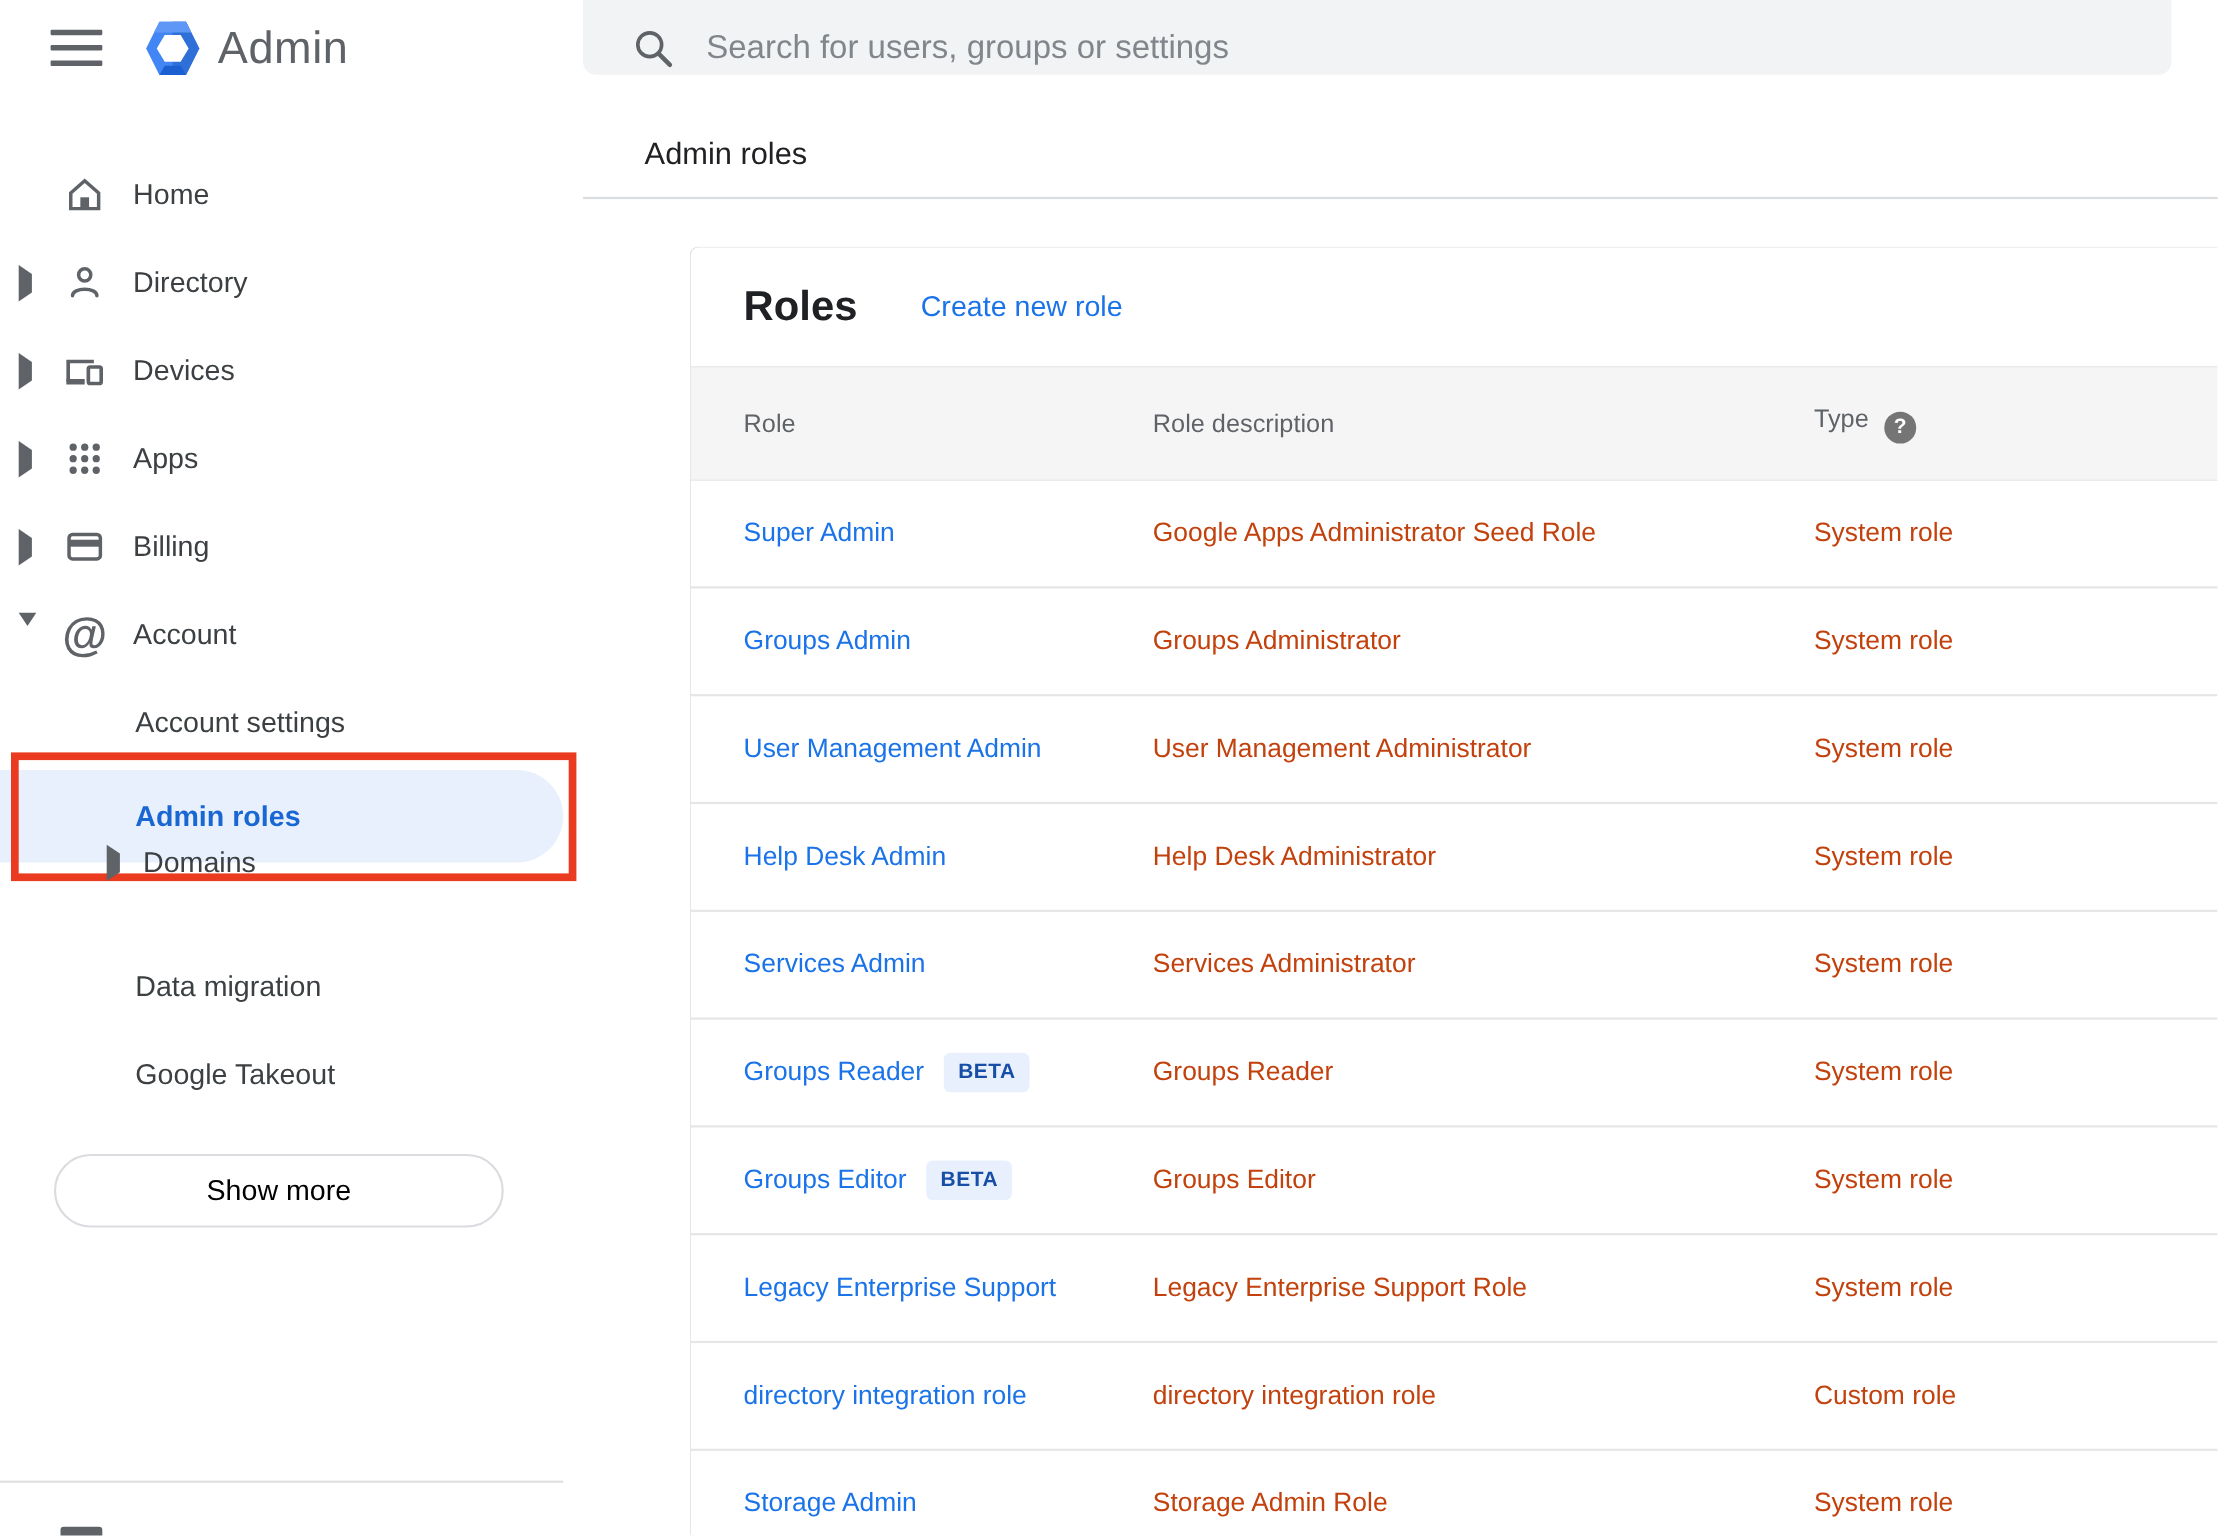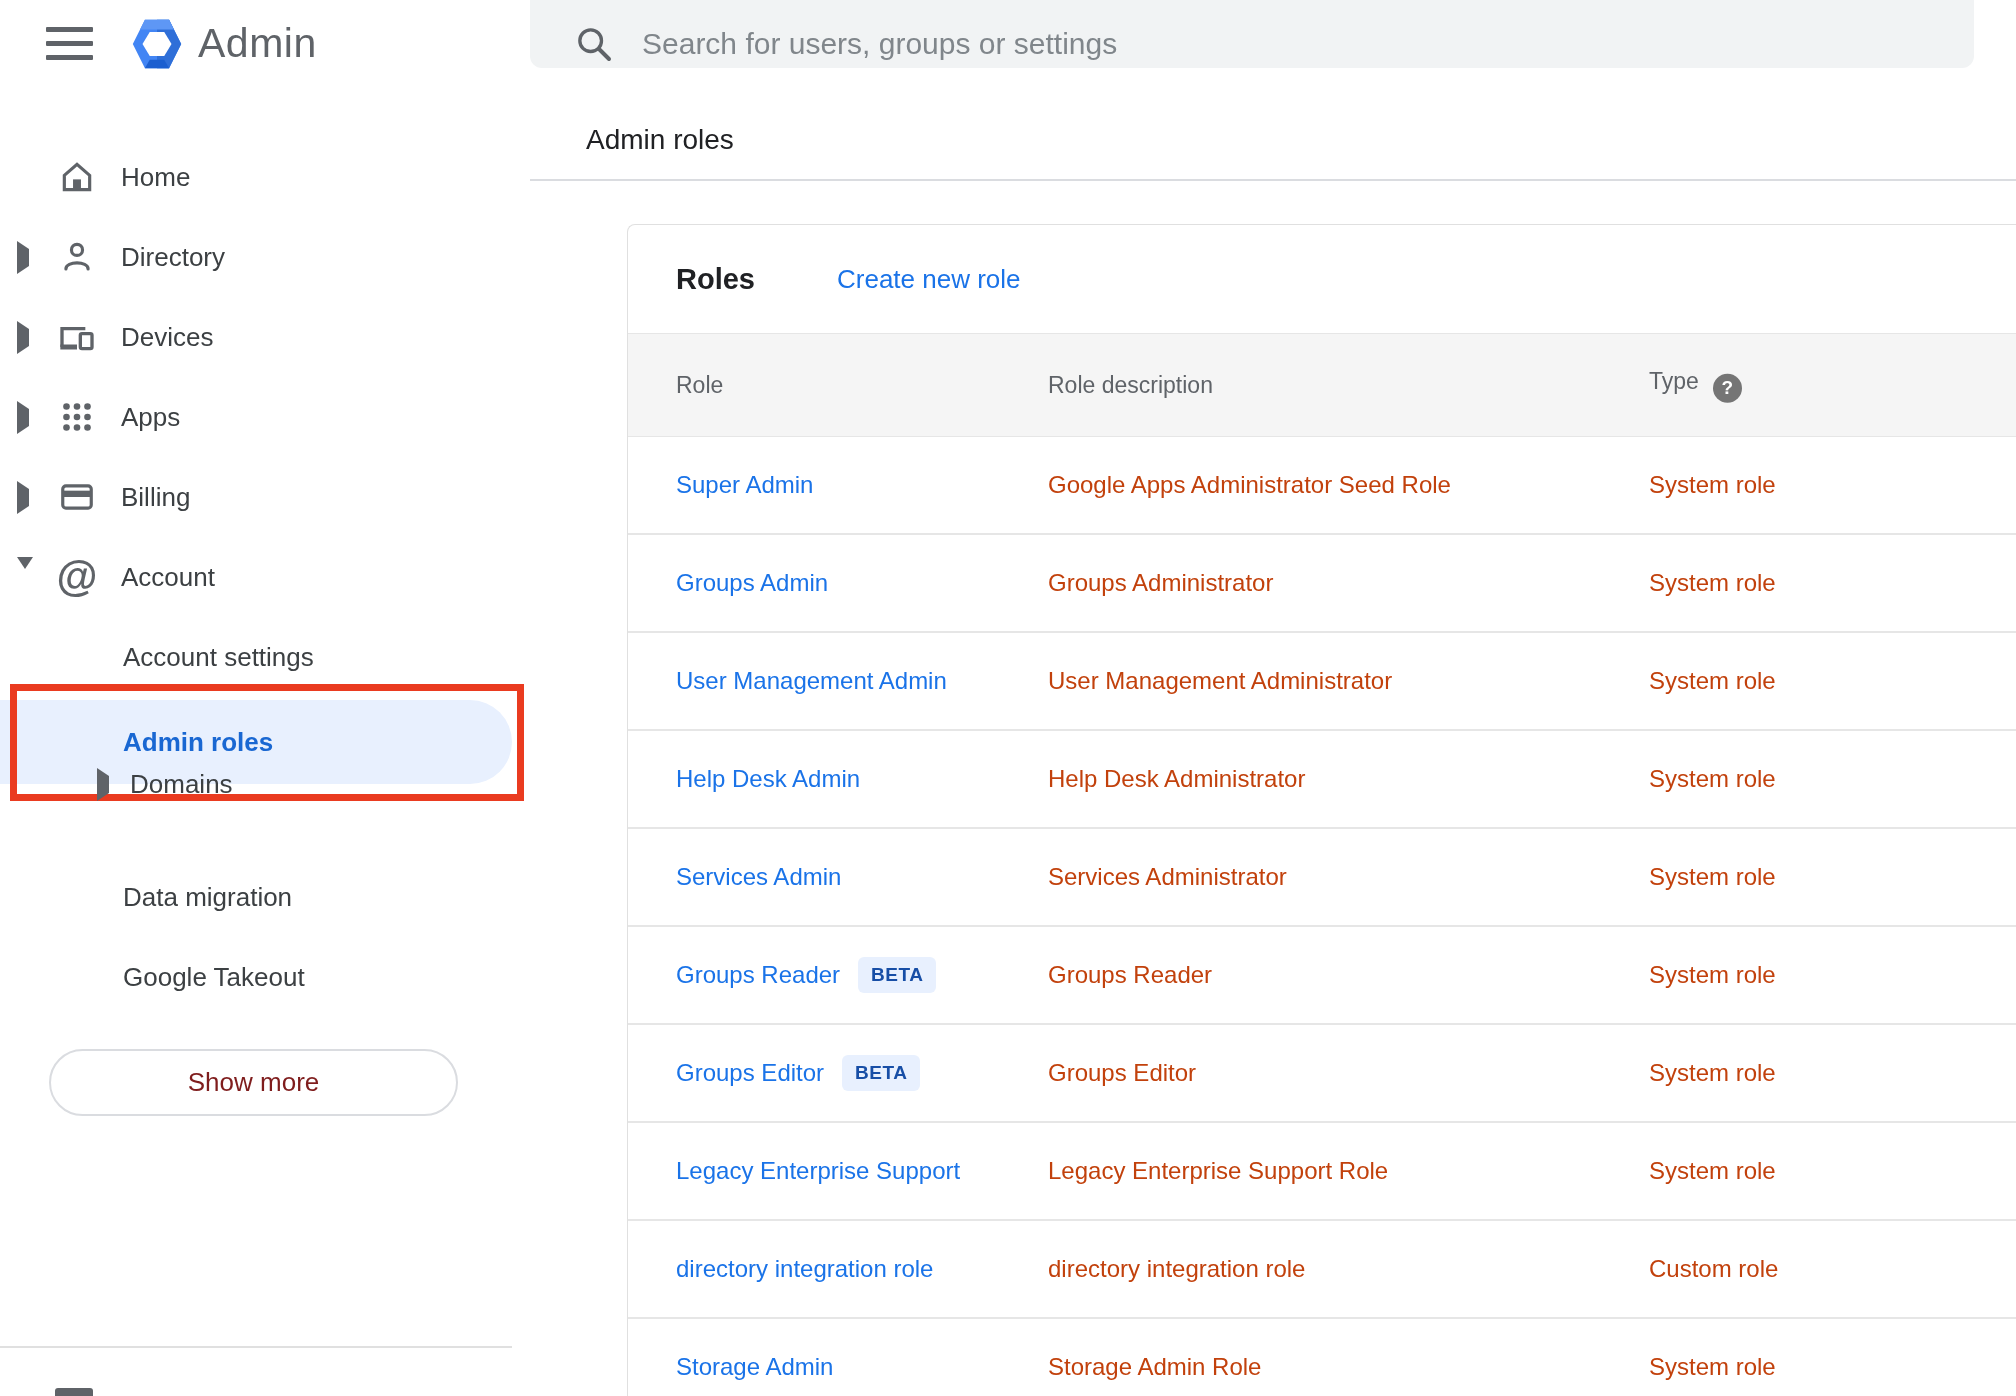--- a/index.html
+++ b/index.html
@@ -27,21 +27,21 @@
   .selected-pill { position:absolute; left:0; top:700px; width:512px; height:84px;
                    background:#e8f0fe; border-radius:0 42px 42px 0; cursor:pointer; }
   .selected-pill .nav-label { color:#1967d2; font-weight:bold; }
 
   .annotation-box { position:absolute; left:10px; top:684px; width:514px; height:117px;
                     border:7px solid #ea3b20; background:transparent; pointer-events:none; }
 
   .show-more { position:absolute; left:49px; top:1049px; width:409px; height:67px;
                border:2px solid #dadce0; border-radius:34px; background:#fff;
                display:flex; align-items:center; justify-content:center;
-               font-size:26px; font-weight:500; color:#7f1d1d; cursor:pointer; }
+               font-size:26px; font-weight:500; color:#000000; cursor:pointer; }
 
   .sidebar-bottom-divider { position:absolute; left:0; top:1346px; width:512px; height:2px; background:#e0e0e0; }
   .cut-icon { position:absolute; left:55px; top:1388px; width:38px; height:8px; background:#5f6368; border-radius:3px 3px 0 0; }
 
   
   .search-bar { position:absolute; left:530px; top:0px; width:1444px; height:68px;
                 background:#f1f3f4; border-radius:0 0 12px 12px; }
   .search-icon { position:absolute; left:44px; top:24px; width:40px; height:40px; }
   .search-input { position:absolute; left:112px; top:0; width:1300px; height:88px;
                   border:none; outline:none; background:transparent;
@@ -51,21 +51,21 @@
   
   .page-title { position:absolute; left:586px; top:124px; font-size:28px; color:#202124; }
   .title-divider { position:absolute; left:530px; top:179px; width:1486px; height:2px; background:#dadce0; }
 
   
   .card { position:absolute; left:627px; top:224px; width:1389px; height:1172px;
           border-top:1px solid #e0e0e0; border-left:1px solid #e0e0e0;
           border-top-left-radius:8px; background:#fff; overflow:hidden; }
   .card-header { position:absolute; left:0; top:0; width:100%; height:108px; }
   .card-title { position:absolute; left:48px; top:50%; transform:translateY(-50%);
-                font-size:29px; font-weight:bold; color:#202124; }
+                font-size:38px; font-weight:bold; color:#202124; }
   .create-link { position:absolute; left:209px; top:50%; transform:translateY(-50%);
                  font-size:26px; color:#1a73e8; cursor:pointer; text-decoration:none; }
 
   .thead { position:absolute; left:0; top:108px; width:100%; height:104px;
            background:#f5f5f5; border-top:1px solid #e6e6e6; border-bottom:1px solid #e6e6e6; }
   .th { position:absolute; top:50%; transform:translateY(-50%); font-size:23px; color:#5f6368; font-weight:500; }
   .col-role { left:48px; } .col-desc { left:420px; } .col-type { left:1021px; }
   .help-icon { display:inline-flex; align-items:center; justify-content:center; vertical-align:-5px;
                width:29px; height:29px; margin-left:14px; border-radius:50%;
                background:#757575; color:#fff; font-size:19px; font-weight:bold; cursor:pointer; }

